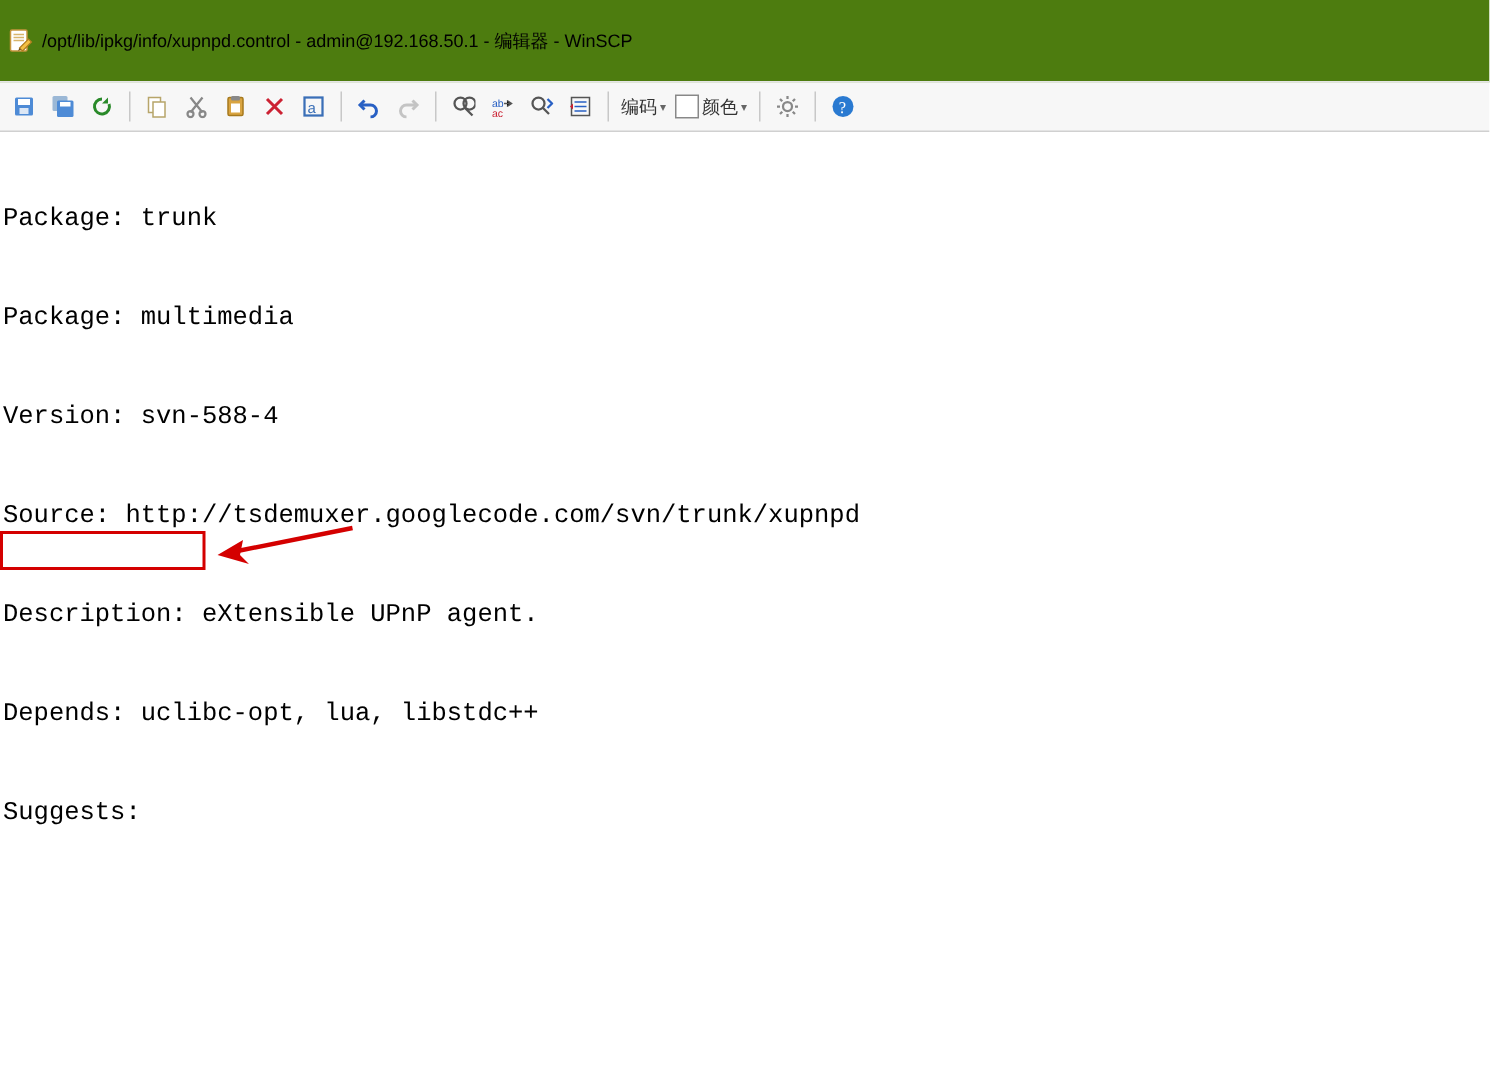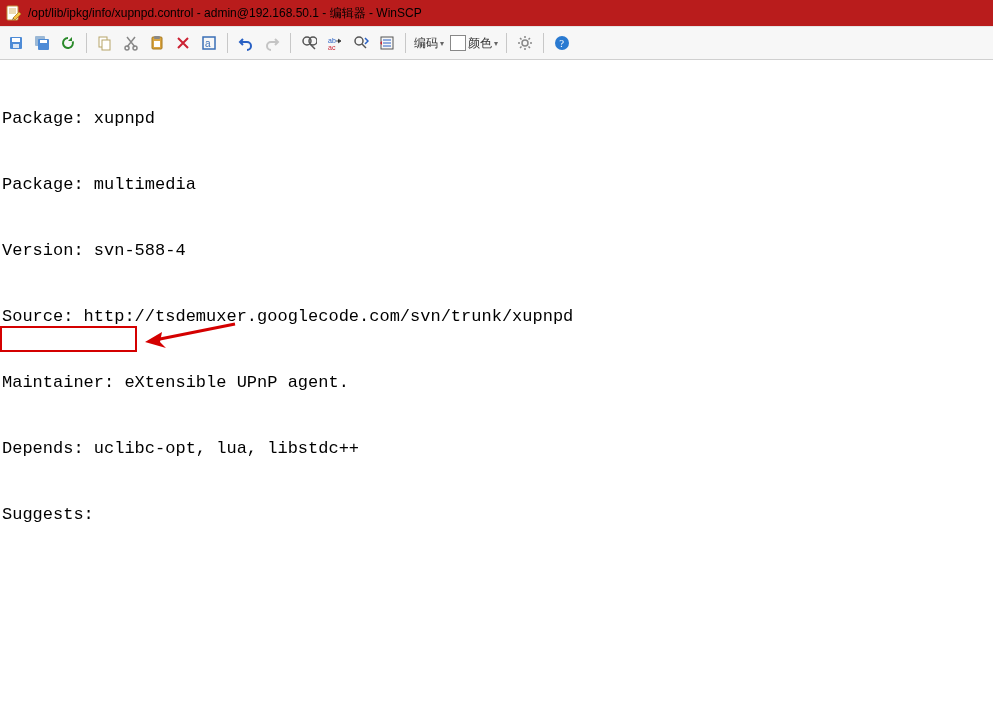--- a/index.html
+++ b/index.html
@@ -10,22 +10,22 @@
     font-family: "Microsoft YaHei", "Segoe UI", Tahoma, sans-serif;
     font-size: 12px;
     color: #000;
     background: #fff;
     overflow: hidden;
   }
   .titlebar {
     height: 22px;
     display: flex;
     align-items: center;
-    padding: 2px 6px;
-    background: #b91c1c;
+    padding: 16px 6px;
+    background: #4d7c0f;
     border-bottom: 1px solid #e5e5e5;
   }
   .titlebar .app-icon {
     width: 16px;
     height: 16px;
     margin-right: 6px;
     flex-shrink: 0;
   }
   .titlebar .title-text {
     font-size: 12px;
@@ -249,25 +249,25 @@
 
   <div class="tb-btn">
     <svg viewBox="0 0 16 16">
         <circle cx="8" cy="8" r="7" fill="#2a7ad1"></circle>
         <text x="5.2" y="12" font-size="11" fill="#fff" font-family="Georgia">?</text>
       </svg>
   </div>
 </div>
 
 <div class="editor">
-  <span class="line">Package: xupnpd</span>
+  <span class="line">Package: trunk</span>
   <span class="line">Package: multimedia</span>
   <span class="line">Version: svn-588-4</span>
   <span class="line">Source: http://tsdemuxer.googlecode.com/svn/trunk/xupnpd</span>
-  <span class="line">Maintainer: eXtensible UPnP agent.</span>
+  <span class="line">Description: eXtensible UPnP agent.</span>
   <span class="line">Depends: uclibc-opt, lua, libstdc++</span>
   <span class="line">Suggests:</span>
   
   
   
 
   
   <div class="highlight-box" style="left:0px; top:266px; width:133px; height:22px;"></div>
 
   

